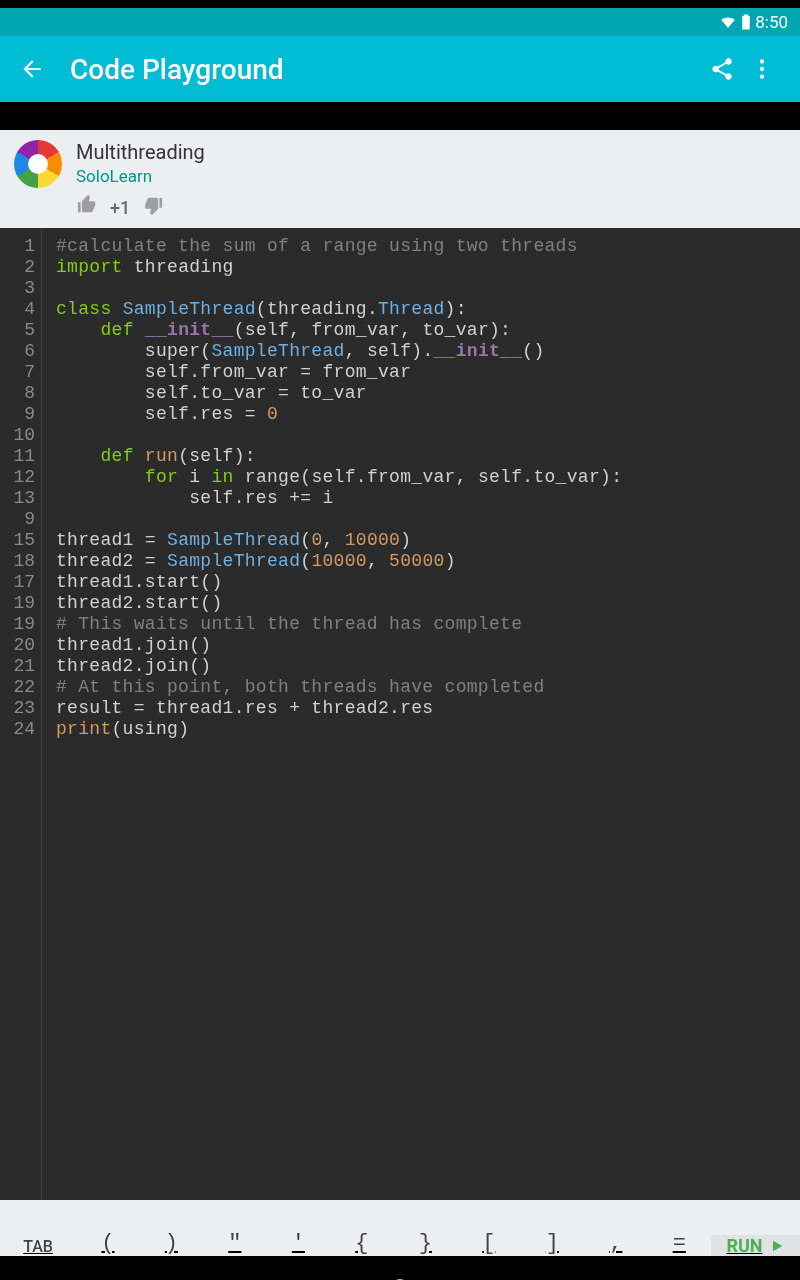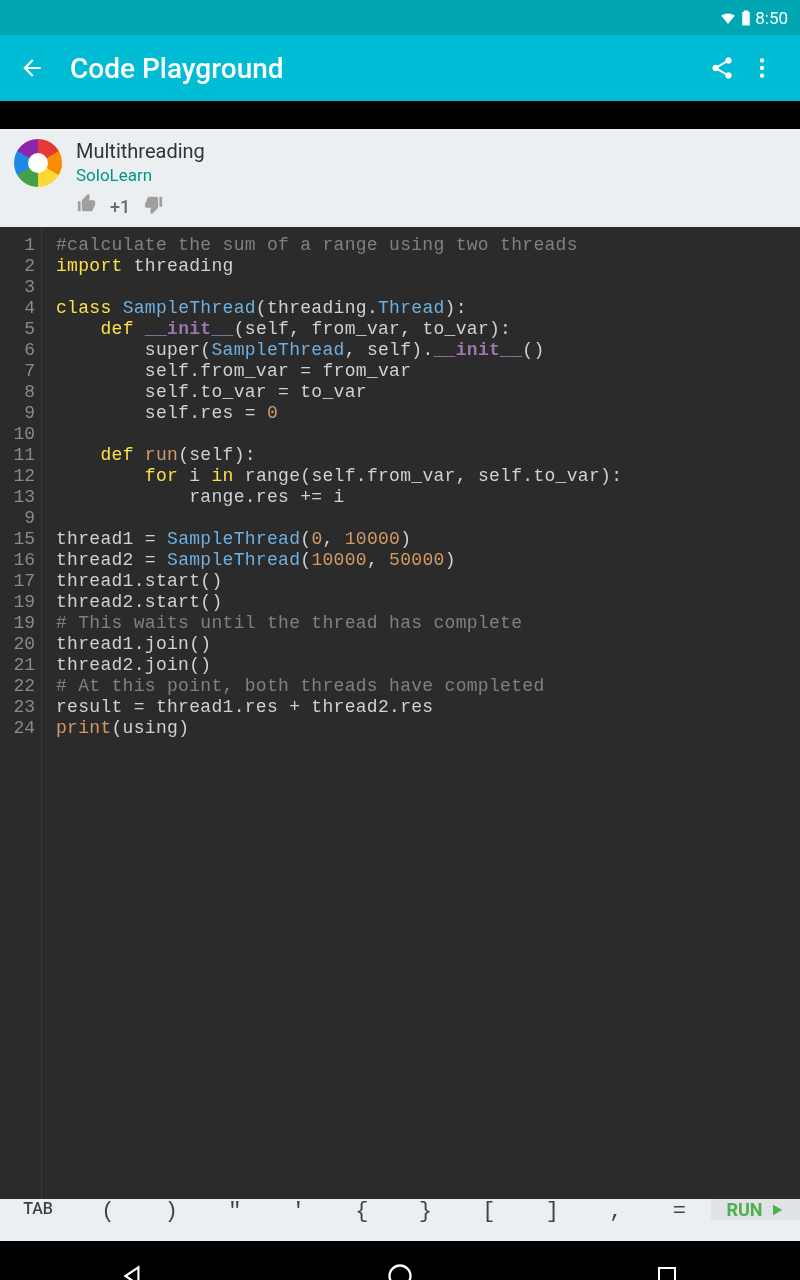--- a/index.html
+++ b/index.html
@@ -1,42 +1,42 @@
 <!DOCTYPE html>
 <html><head>
 <meta charset="utf-8">
 <style>
   * { margin: 0; padding: 0; box-sizing: border-box; }
   html, body { width: 800px; height: 1280px; font-family: Roboto, Arial, sans-serif; overflow: hidden; background: #000; }
-  .status-bar { height: 35px; background: #00a7b3; display: flex; justify-content: flex-end; align-items: center; padding: 0 12px; color: #fff; font-size: 17px; gap: 0; }
+  .status-bar { height: 28px; background: #00a7b3; display: flex; justify-content: flex-end; align-items: center; padding: 0 12px; color: #fff; font-size: 17px; gap: 0; margin-top: 8px; }
   .status-bar svg { width: 18px; height: 18px; fill: #fff; }
   .app-bar { height: 66px; background: #00bcd4; display: flex; align-items: center; padding: 0 18px; color: #fff; }
   .app-bar .back { width: 28px; height: 28px; display: flex; align-items: center; justify-content: center; }
   .app-bar .title { font-size: 28px; font-weight: 500; margin-left: 24px; flex: 1; }
   .app-bar .action { width: 40px; height: 40px; display: flex; align-items: center; justify-content: center; }
   .header-card { background: #eceff1; padding: 10px 14px 8px 14px; display: flex; margin-top: 28px; }
   .avatar { width: 48px; height: 48px; border-radius: 50%; background: conic-gradient(#e53935 0 60deg,#fb8c00 60deg 120deg,#fdd835 120deg 180deg,#43a047 180deg 240deg,#1e88e5 240deg 300deg,#8e24aa 300deg 360deg); position: relative; flex-shrink: 0; }
   .avatar::after { content: ""; position: absolute; inset: 14px; background: #fff; border-radius: 50%; }
   .meta { margin-left: 14px; }
   .meta .title { font-size: 20px; color: #333; }
   .meta .author { font-size: 17px; color: #009688; margin-top: 2px; }
   .vote-row { display: flex; align-items: center; gap: 12px; margin-top: 8px; }
   .vote-row svg { width: 22px; height: 22px; fill: #9e9e9e; }
   .vote-row .count { color: #6b6b6b; font-size: 18px; font-weight: 500; }
   .editor { display: flex; background: #2b2b2b; height: 972px; overflow: hidden; }
   .gutter { width: 42px; background: #2b2b2b; color: #8a8a8a; font-family: "Courier New", monospace; font-size: 18px; text-align: right; padding: 8px 6px 0 0; border-right: 1px solid #3a3a3a; line-height: 21px; }
   .gutter div { height: 21px; }
   .code { flex: 1; padding: 8px 0 0 14px; font-family: "Courier New", monospace; font-size: 18px; line-height: 21px; color: #cfd2d0; white-space: pre; letter-spacing: 0.3px; }
   .c-cmt { color: #808080; }
-  .c-kw  { color: #fde047; }
+  .c-kw  { color: #84cc16; }
   .c-cls { color: #6fb0e0; }
   .c-fn  { color: #d19a66; }
   .c-num { color: #d19a66; }
   .c-pl  { color: #9876aa; font-weight: bold; }
-  .keyrow { height: 42px; background: #eceff1; display: flex; align-items: flex-start; }
+  .keyrow { height: 56px; background: #eceff1; display: flex; align-items: flex-end; text-decoration: underline; }
   .keyrow .key { flex: 1; display: flex; align-items: center; justify-content: center; font-size: 22px; color: #424242; font-family: "Courier New", monospace; }
   .keyrow .tab { flex: 1.2; font-family: Roboto, Arial, sans-serif; font-size: 16px; font-weight: 500; }
   .keyrow .run { flex: 1.4; background: #e0e3e5; color: #4caf50; font-family: Roboto, Arial, sans-serif; font-size: 18px; font-weight: 700; display: flex; align-items: center; justify-content: center; gap: 6px; }
   .keyrow .run svg { width: 16px; height: 16px; fill: #4caf50; }
   .navbar { height: 70px; background: #000; display: flex; align-items: center; justify-content: space-around; }
   .navbar .nbtn { width: 120px; height: 40px; display: flex; align-items: center; justify-content: center; }
   .navbar svg { fill: none; stroke: #fff; stroke-width: 2; }
 </style>
 </head>
 <body>
@@ -103,21 +103,21 @@
       <div>6</div>
       <div>7</div>
       <div>8</div>
       <div>9</div>
       <div>10</div>
       <div>11</div>
       <div>12</div>
       <div>13</div>
       <div>9</div>
       <div>15</div>
-      <div>16</div>
+      <div>18</div>
       <div>17</div>
       <div>19</div>
       <div>19</div>
       <div>20</div>
       <div>21</div>
       <div>22</div>
       <div>23</div>
       <div>24</div>
     </div>
   <div class="code"><span class="c-cmt">#calculate the sum of a range using two threads</span>
@@ -125,21 +125,21 @@
 
 <span class="c-kw">class</span><span> </span><span class="c-cls">SampleThread</span><span>(threading.</span><span class="c-cls">Thread</span><span>):</span>
 <span>    </span><span class="c-kw">def</span><span> </span><span class="c-pl">__init__</span><span>(self, from_var, to_var):</span>
 <span>        super(</span><span class="c-cls">SampleThread</span><span>, self).</span><span class="c-pl">__init__</span><span>()</span>
 <span>        self.from_var = from_var</span>
 <span>        self.to_var = to_var</span>
 <span>        self.res = </span><span class="c-num">0</span>
 
 <span>    </span><span class="c-kw">def</span><span> </span><span class="c-fn">run</span><span>(self):</span>
 <span>        </span><span class="c-kw">for</span><span> i </span><span class="c-kw">in</span><span> range(self.from_var, self.to_var):</span>
-<span>            range.res += i</span>
+<span>            self.res += i</span>
 
 <span>thread1 = </span><span class="c-cls">SampleThread</span><span>(</span><span class="c-num">0</span><span>, </span><span class="c-num">10000</span><span>)</span>
 <span>thread2 = </span><span class="c-cls">SampleThread</span><span>(</span><span class="c-num">10000</span><span>, </span><span class="c-num">50000</span><span>)</span>
 <span>thread1.start()</span>
 <span>thread2.start()</span>
 <span class="c-cmt"># This waits until the thread has complete</span>
 <span>thread1.join()</span>
 <span>thread2.join()</span>
 <span class="c-cmt"># At this point, both threads have completed</span>
 <span>result = thread1.res + thread2.res</span>

